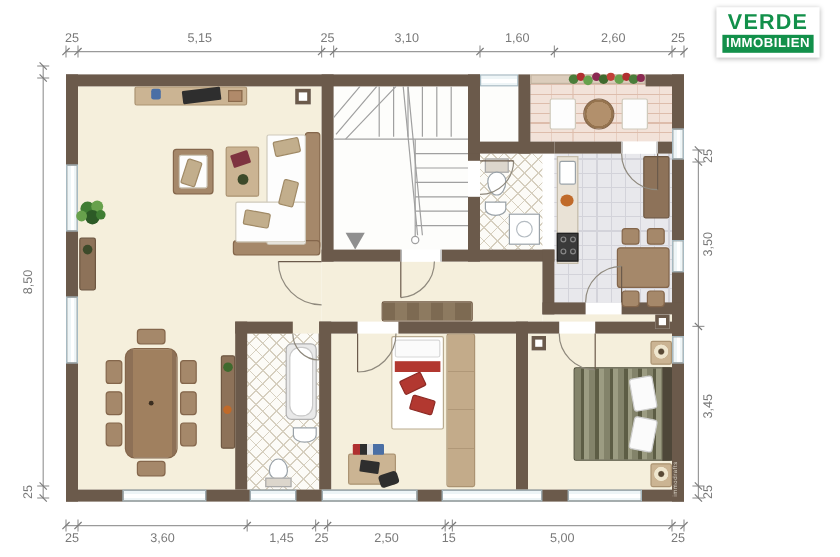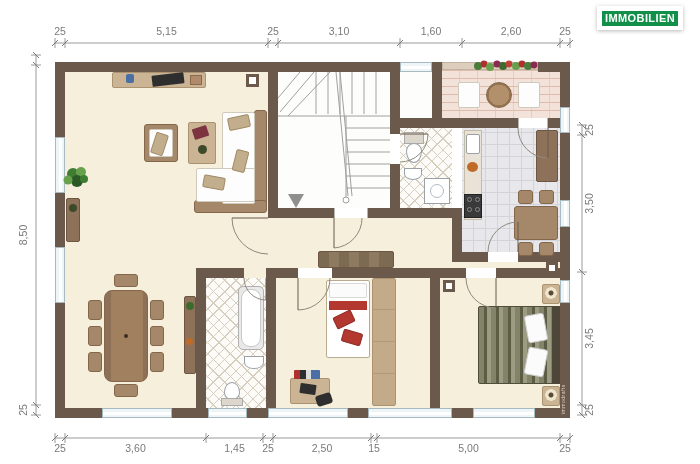--- a/index.html
+++ b/index.html
@@ -332,17 +332,18 @@
       <path d="M466 278 A30 30 0 0 0 496 308"></path>
         <path d="M496 278 L496 308" stroke="#6b5a4b"></path>
       <path d="M244 278 A22 22 0 0 0 266 300"></path>
         <path d="M266 278 L266 300" stroke="#6b5a4b"></path>
       <path d="M518 128 A30 30 0 0 0 548 158"></path>
         <path d="M548 128 L548 158" stroke="#6b5a4b"></path>
     </g>
   </svg>
 
   <div class="logo">
+    <div class="logo-title">VERDE</div>
     <div class="logo-sub">IMMOBILIEN</div>
   </div>
 
   <div class="watermark">immodrafts</div>
 </div>
 
 </body></html>

